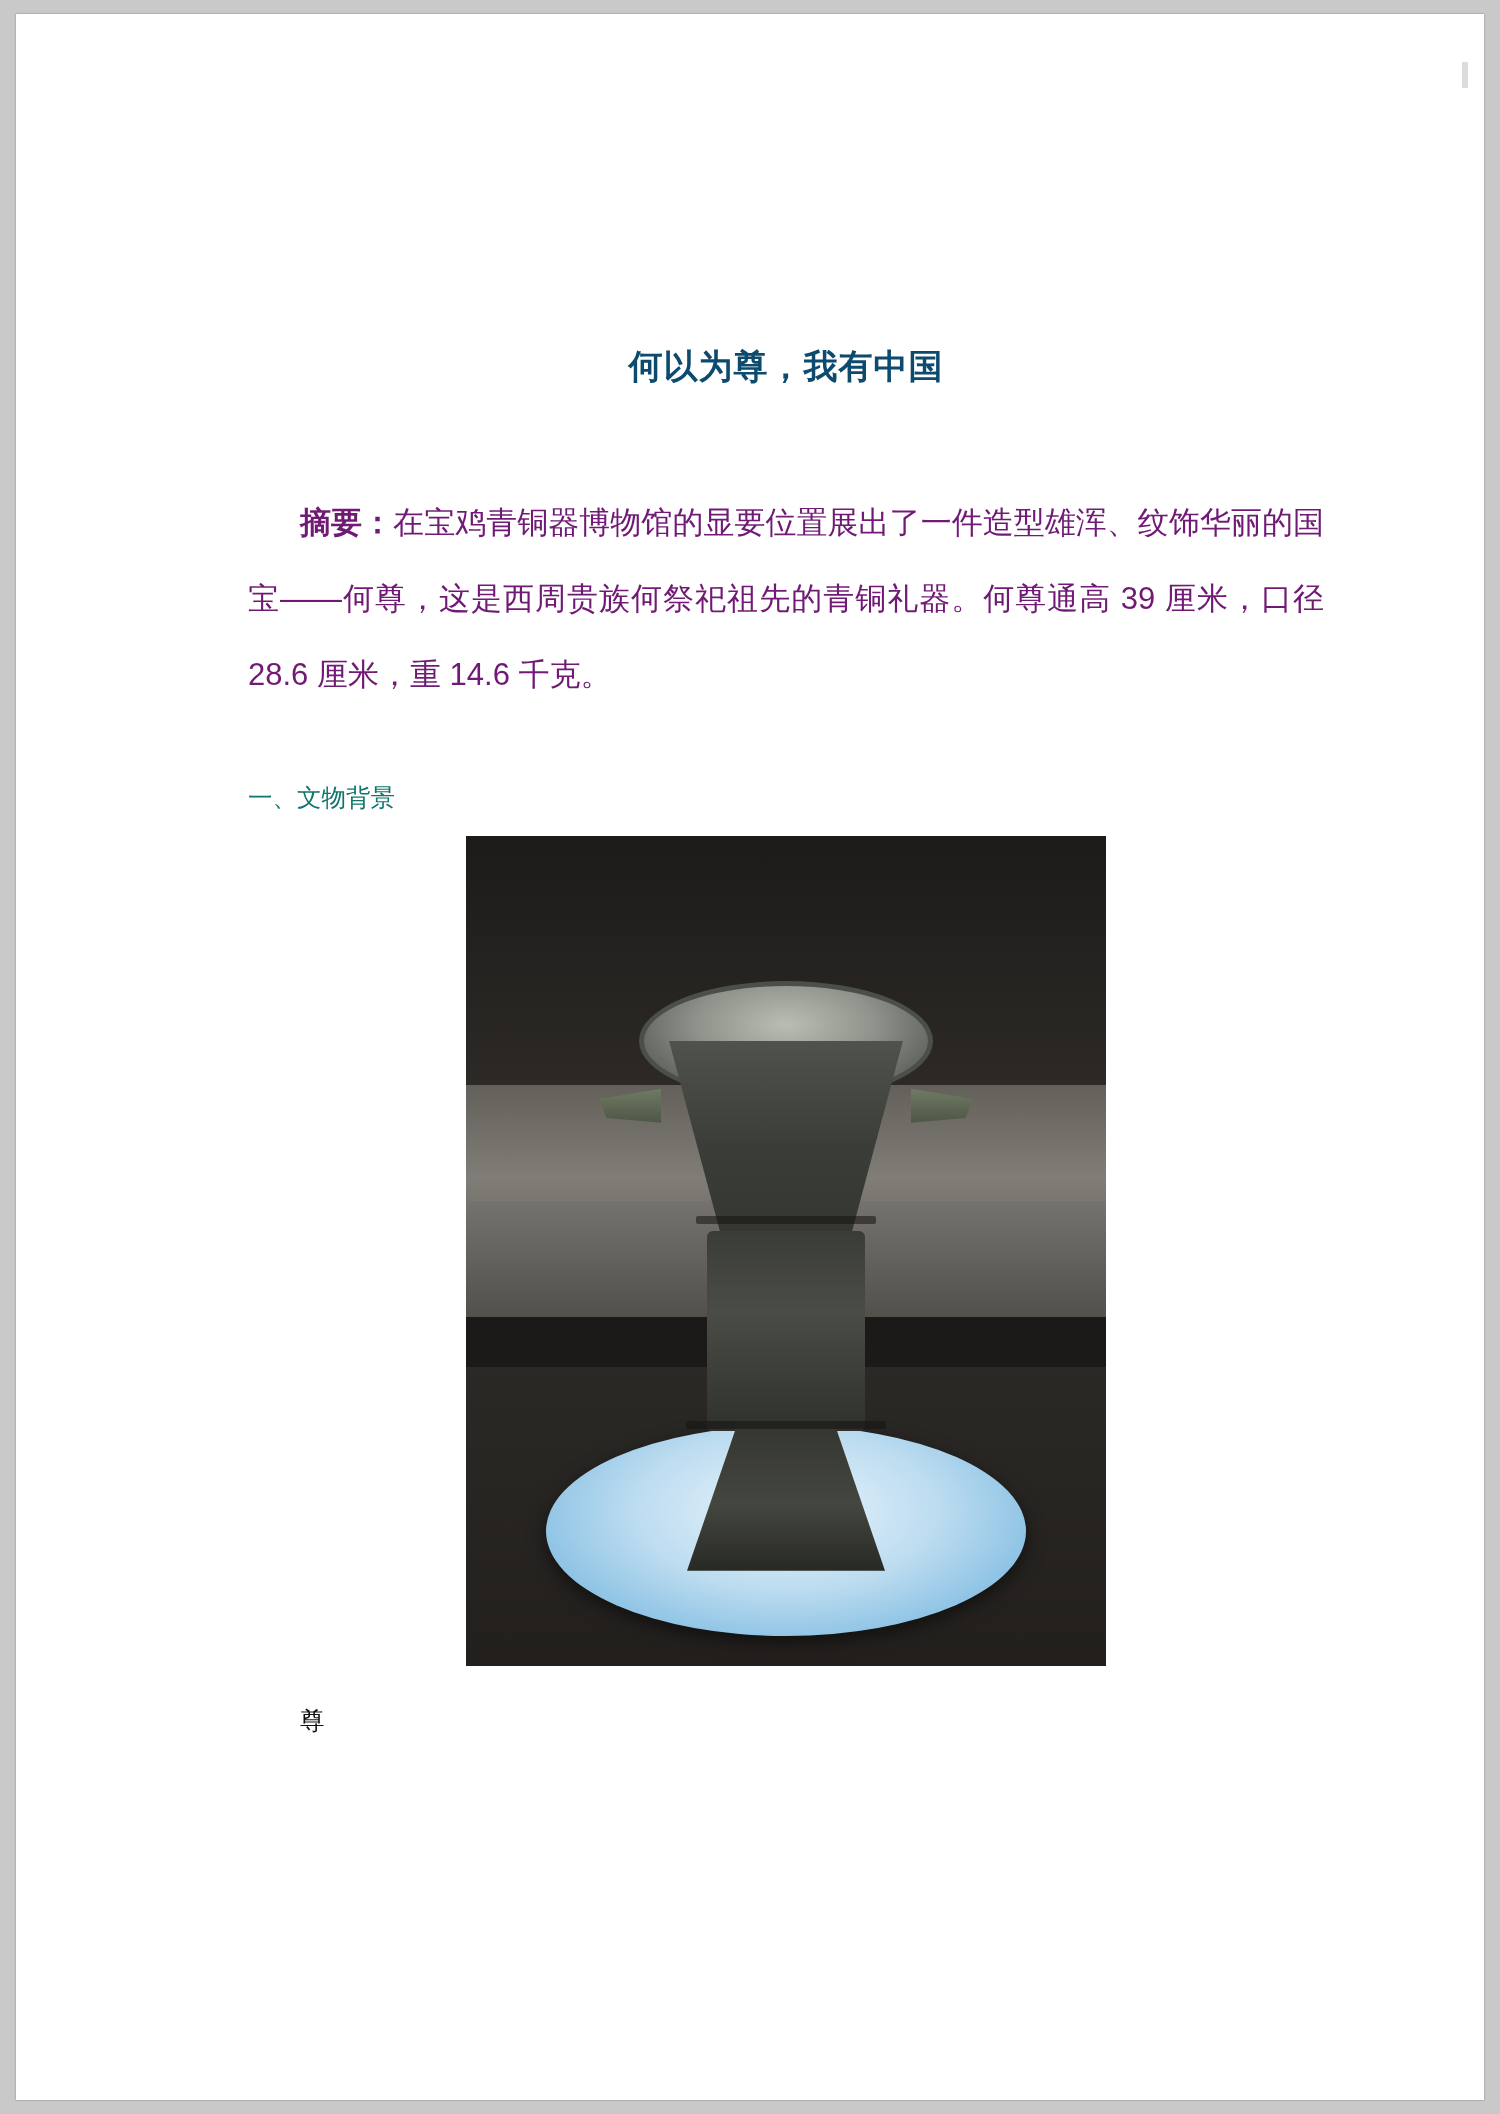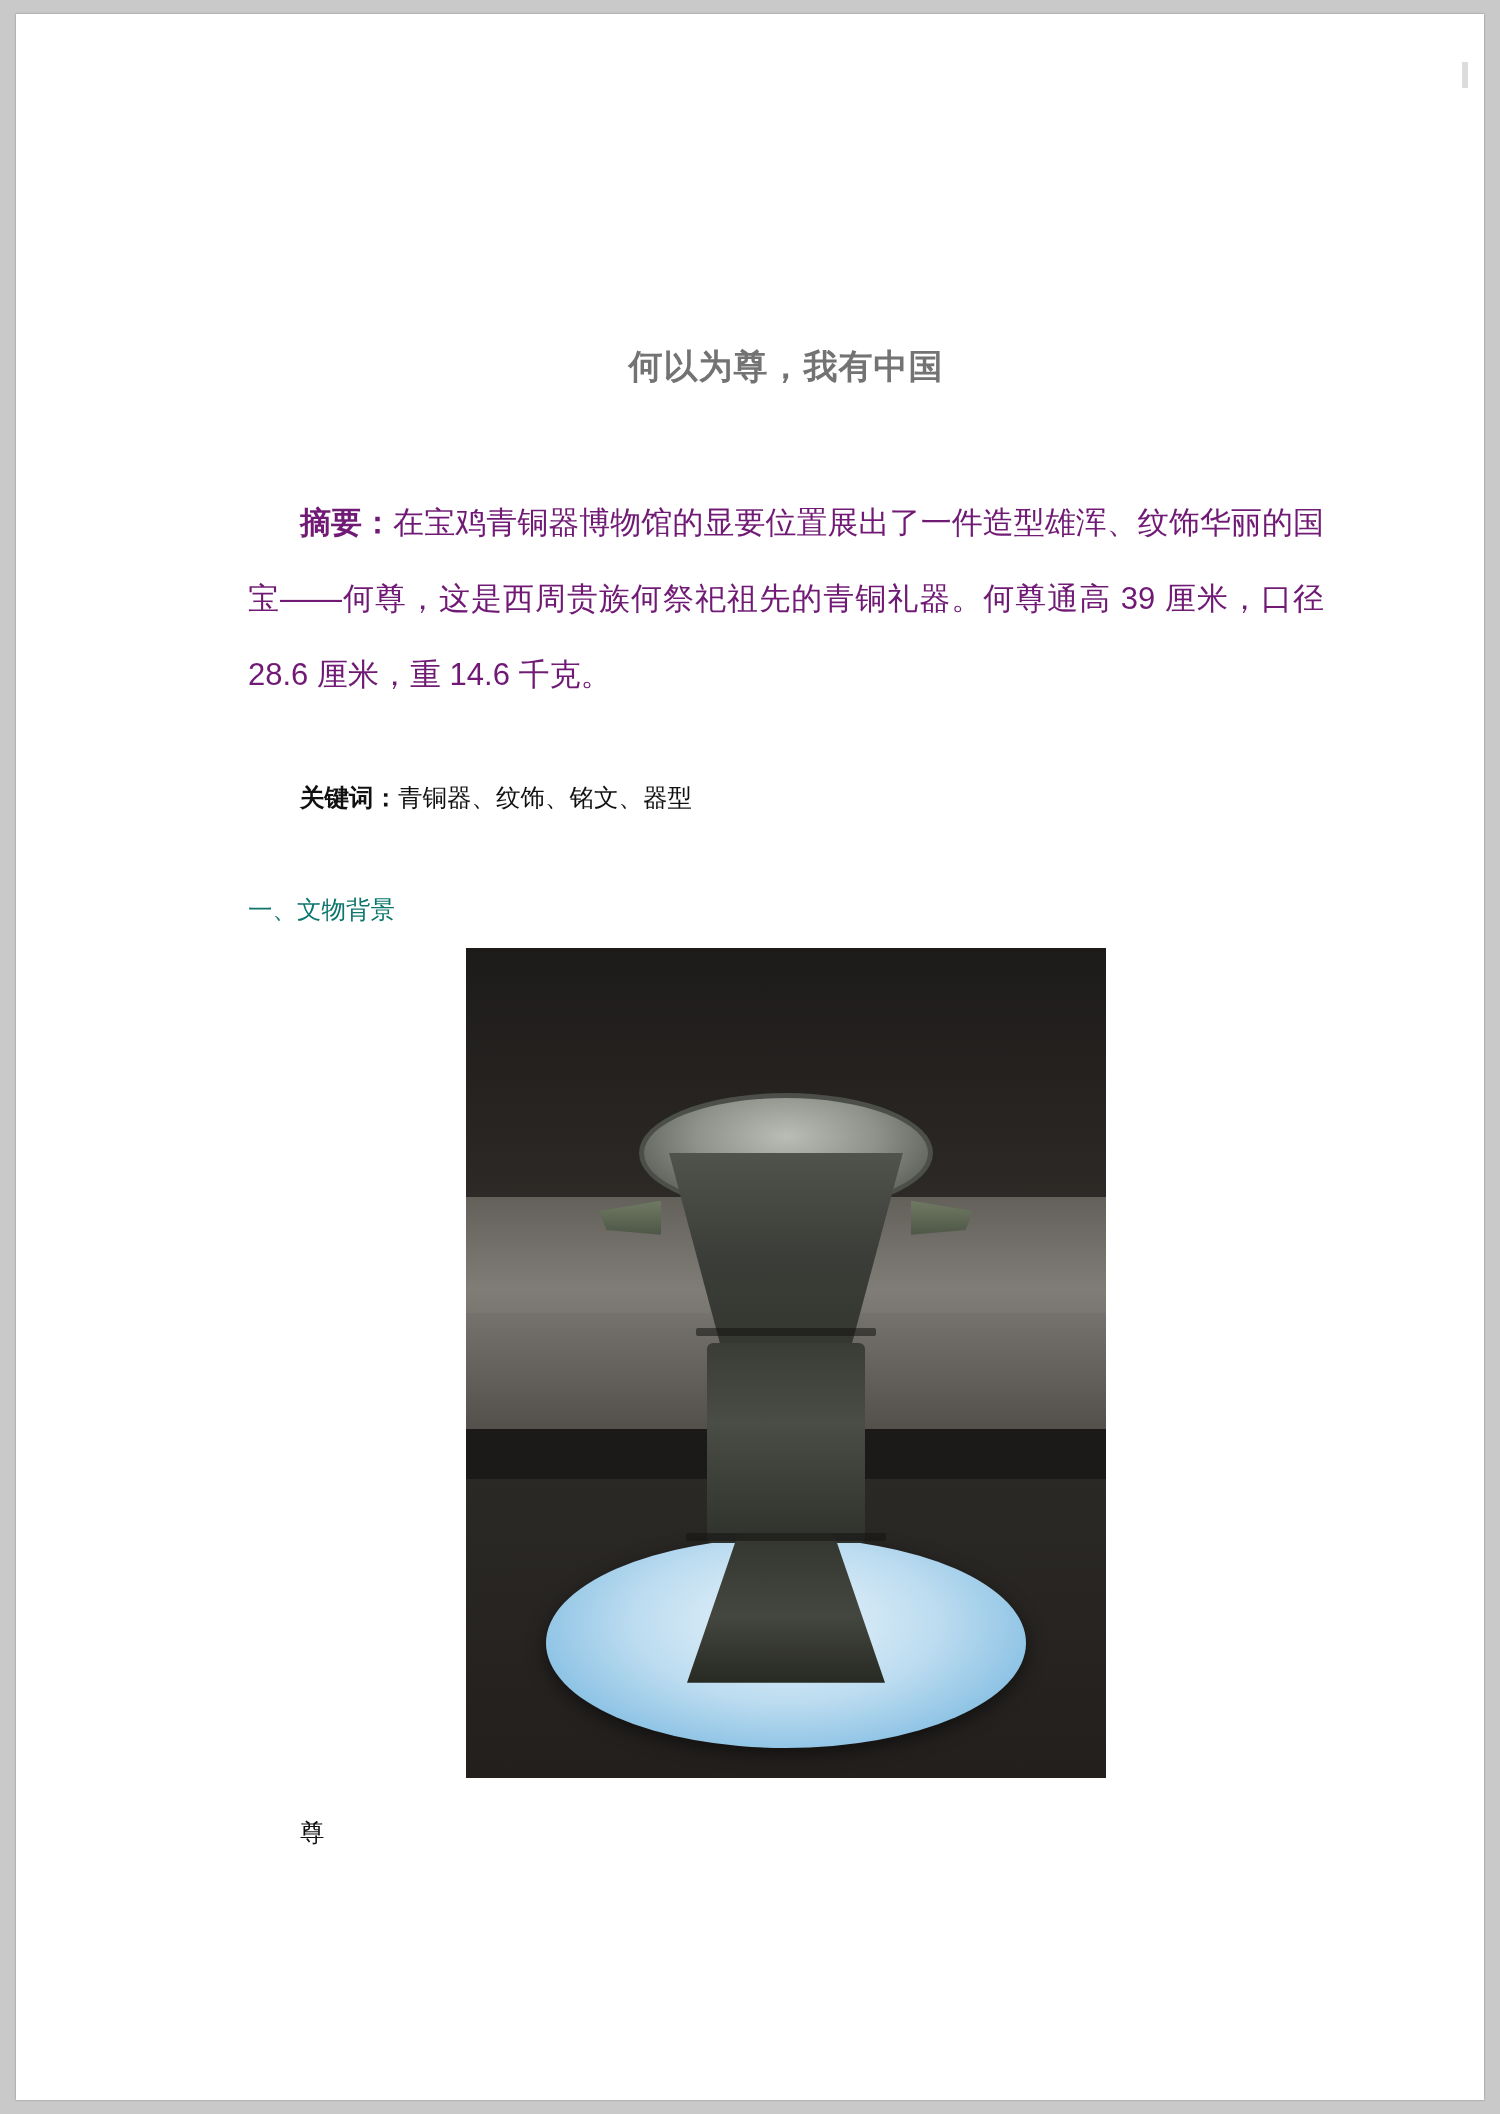--- a/index.html
+++ b/index.html
@@ -41,21 +41,21 @@
     padding: 0 160px 0 232px;
     box-sizing: border-box;
   }
   .doc-title {
     margin: 0;
     padding-top: 330px;
     text-align: center;
     font-size: 34px;
     font-weight: bold;
     letter-spacing: 1px;
-    color: #737373;
+    color: #0c4a6e;
   }
   .abstract-block {
     margin-top: 95px;
     font-size: 31px;
     line-height: 2.45;
     color: #701a75;
     text-align: justify;
   }
   .abstract-block .lead {
     padding-left: 52px;
@@ -192,23 +192,20 @@
     <div class="corner-mark"></div>
 
     <div class="doc-body">
 
       <h1 class="doc-title">何以为尊，我有中国</h1>
 
       <div class="abstract-block">
         <span class="lead"></span><span class="label-bold">摘要：</span><span>在宝鸡青铜器博物馆的显要位置展出了一件造型雄浑、纹饰华丽的国宝——何尊，这是西周贵族何祭祀祖先的青铜礼器。何尊通高 39 厘米，口径 28.6 厘米，重 14.6 千克。</span>
       </div>
 
-      <div class="keywords-block">
-        <span class="label-bold">关键词：</span><span>青铜器、纹饰、铭文、器型</span>
-      </div>
 
       <div class="section-heading">一、文物背景</div>
 
       <div class="figure">
         <div class="figure-img">
           <div class="fig-bg-top"></div>
           <div class="fig-bg-mid"></div>
           <div class="fig-bg-lower"></div>
           <div class="fig-disc"></div>
           <div class="fig-vessel">

